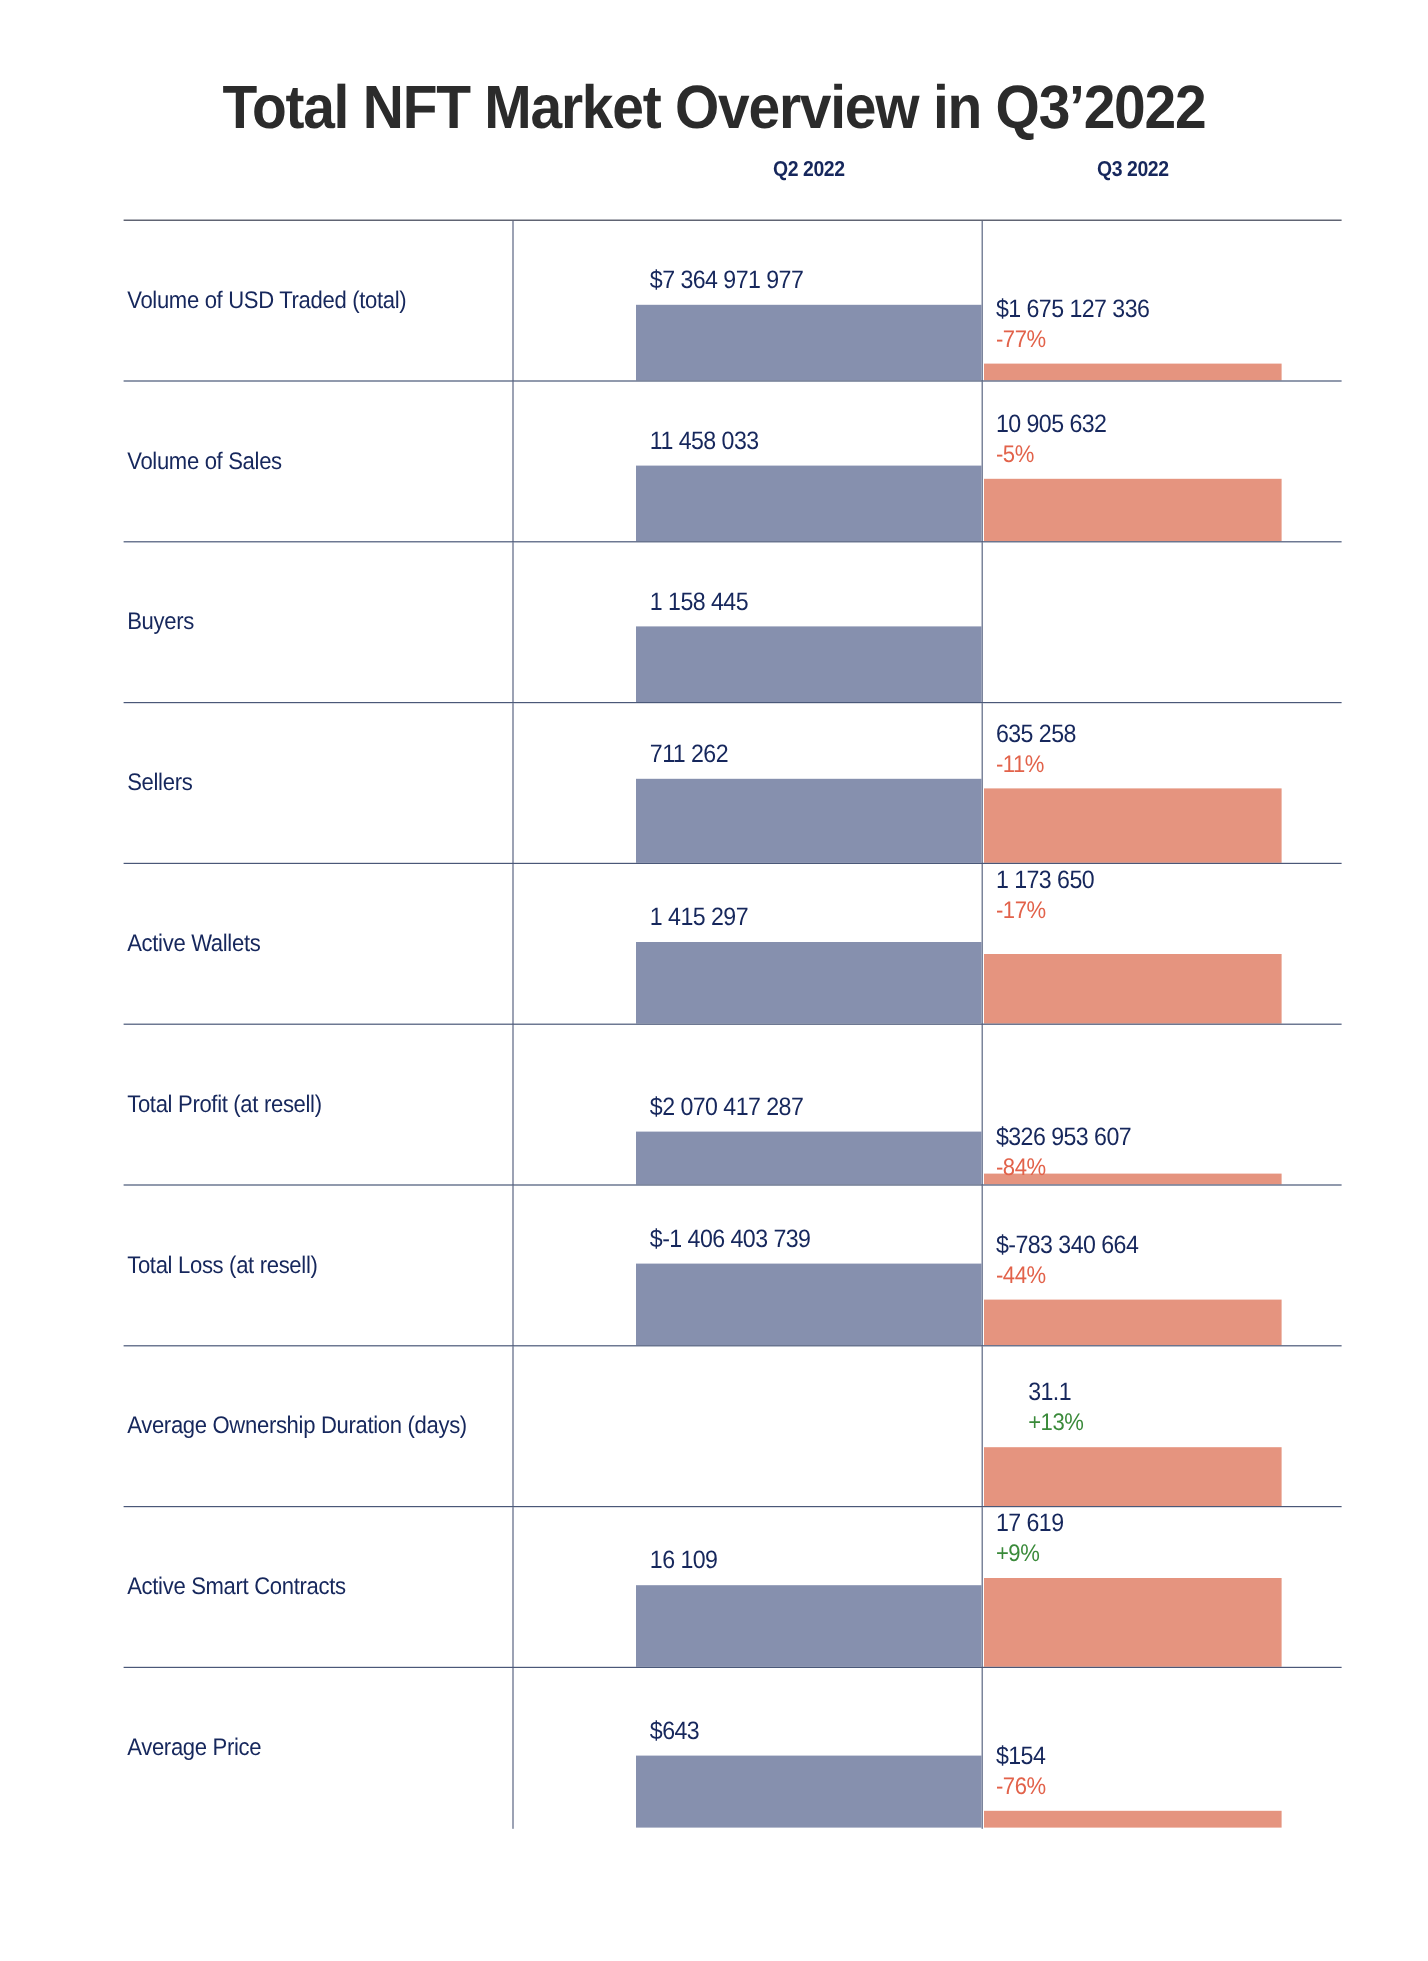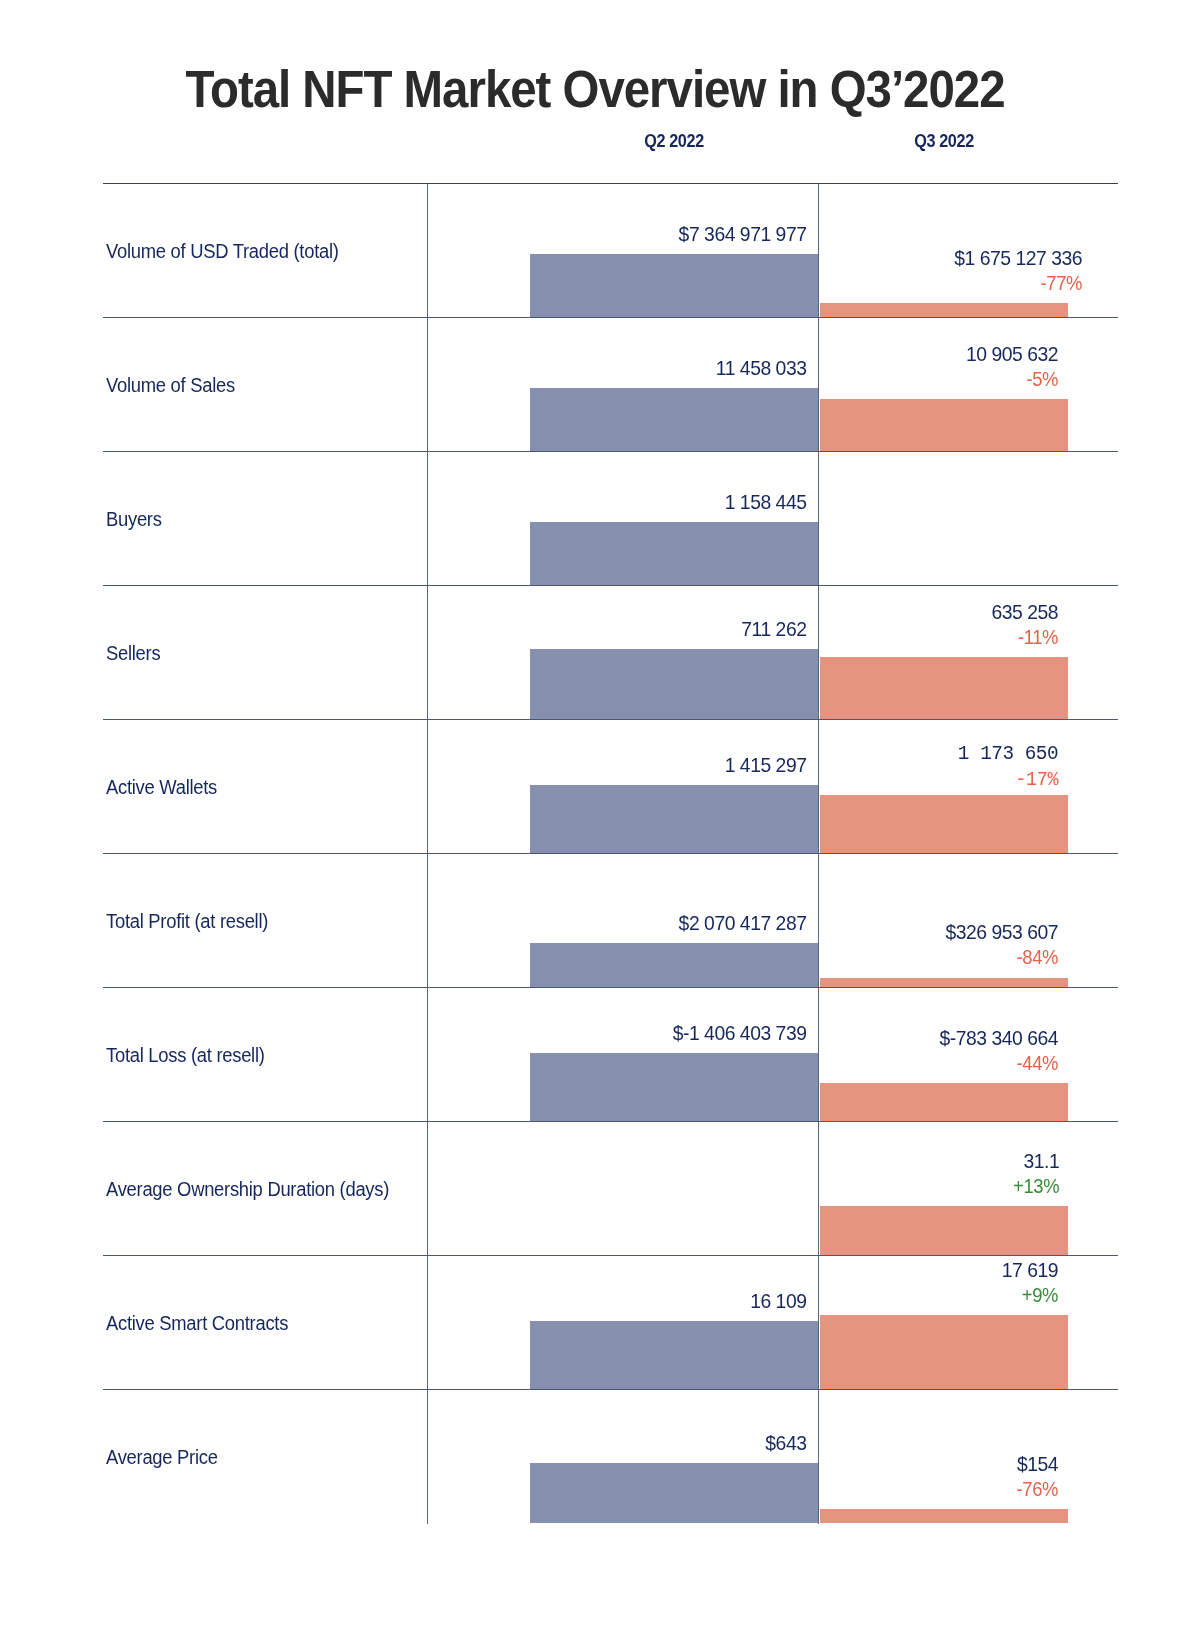--- a/index.html
+++ b/index.html
@@ -113,21 +113,21 @@
     left: 0;
     width: 100%;
   }
   .bar.q2 { background: #8690ae; }
   .bar.q3 { background: #e5947f; }
 
   
   .val-wrap {
     position: absolute;
     width: 100%;
-    text-align: right;
+    text-align: left;
     line-height: 1.28;
     white-space: nowrap;
   }
   .val-wrap.q2 { left: 0; }
   .val-wrap.q3 { left: 0; }
 
   .val-num {
     display: block;
     font-size: 21px;
     color: #16275c;
@@ -160,21 +160,21 @@
         <div class="vline-mid"></div>
         <div class="row-label">Volume of USD Traded (total)</div>
         <div class="bar-cell q2">
           <div class="bar q2" style="height: 63px;"></div>
           <div class="val-wrap q2" style="bottom: 69px;">
             <span class="val-num">$7 364 971 977</span>
           </div>
         </div>
         <div class="bar-cell q3">
           <div class="bar q3" style="height: 14px;"></div>
-          <div class="val-wrap q3" style="bottom: 20px; margin-left: 24px;">
+          <div class="val-wrap q3" style="bottom: 20px;">
             <span class="val-num">$1 675 127 336</span>
             <span class="val-pct neg">-77%</span>
           </div>
         </div>
       </div>
       <div class="row">
         <div class="vline-label"></div>
         <div class="vline-mid"></div>
         <div class="row-label">Volume of Sales</div>
         <div class="bar-cell q2">
@@ -225,39 +225,39 @@
         <div class="vline-mid"></div>
         <div class="row-label">Active Wallets</div>
         <div class="bar-cell q2">
           <div class="bar q2" style="height: 68px;"></div>
           <div class="val-wrap q2" style="bottom: 74px;">
             <span class="val-num">1 415 297</span>
           </div>
         </div>
         <div class="bar-cell q3">
           <div class="bar q3" style="height: 58px;"></div>
-          <div class="val-wrap q3" style="bottom: 60px; font-family: Liberation Mono, monospace;">
+          <div class="val-wrap q3" style="bottom: 80px;">
             <span class="val-num">1 173 650</span>
             <span class="val-pct neg">-17%</span>
           </div>
         </div>
       </div>
       <div class="row">
         <div class="vline-label"></div>
         <div class="vline-mid"></div>
         <div class="row-label">Total Profit (at resell)</div>
         <div class="bar-cell q2">
           <div class="bar q2" style="height: 44px;"></div>
           <div class="val-wrap q2" style="bottom: 50px;">
             <span class="val-num">$2 070 417 287</span>
           </div>
         </div>
         <div class="bar-cell q3">
           <div class="bar q3" style="height: 9px;"></div>
-          <div class="val-wrap q3" style="bottom: 16px;">
+          <div class="val-wrap q3" style="bottom: 0;">
             <span class="val-num">$326 953 607</span>
             <span class="val-pct neg">-84%</span>
           </div>
         </div>
       </div>
       <div class="row">
         <div class="vline-label"></div>
         <div class="vline-mid"></div>
         <div class="row-label">Total Loss (at resell)</div>
         <div class="bar-cell q2">

